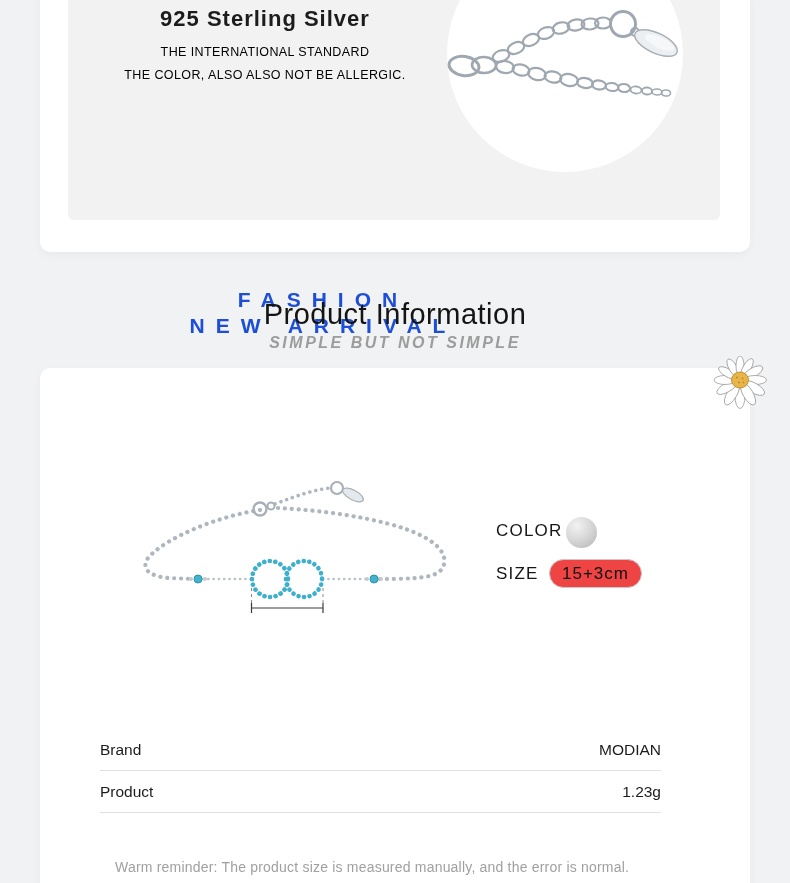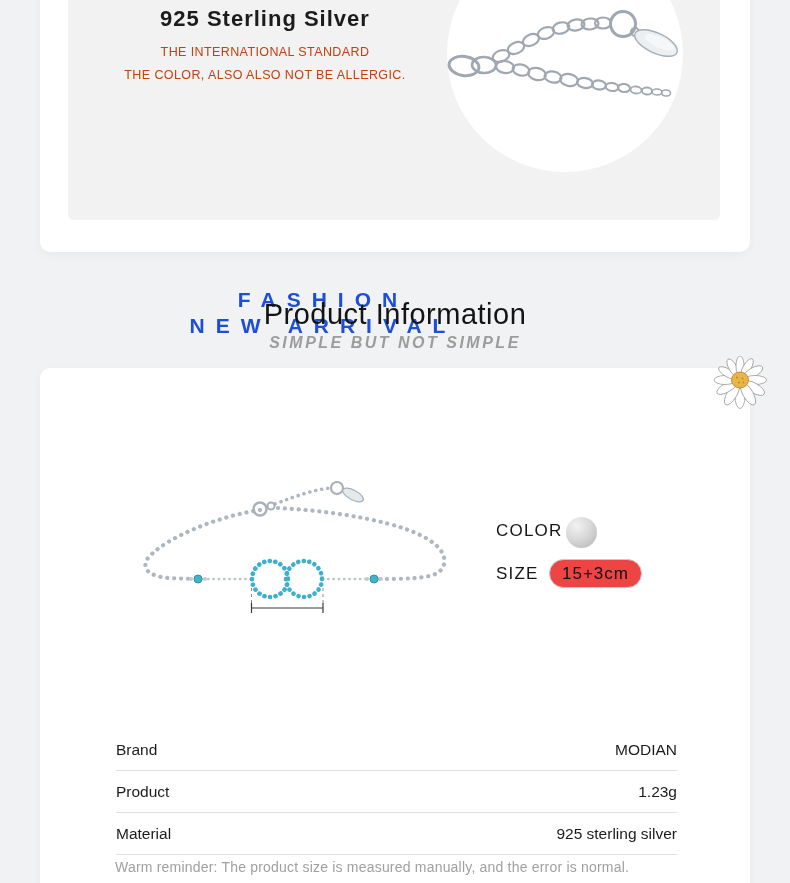--- a/index.html
+++ b/index.html
@@ -6,21 +6,21 @@
   .page{
     position:relative;width:790px;height:883px;margin:0 auto;
     background:#f1f2f3;overflow:hidden;
     font-family:"Liberation Sans",sans-serif;color:#1a1a1a;
   }
   .card{position:absolute;background:#fff;border-radius:10px;box-shadow:0 3px 10px rgba(0,0,0,0.04);}
   .card-hero{left:40px;top:-16px;width:710px;height:268px;}
   .hero-panel{position:absolute;left:28px;top:8px;width:652px;height:228px;background:#f2f2f3;border-radius:6px;}
   .hero-text{position:absolute;left:0;top:0;width:394px;text-align:center;}
   .hero-title{margin:14px 0 9px;font-size:22px;font-weight:700;letter-spacing:1px;color:#1c1c1c;}
-  .hero-line{margin:0;font-size:12.5px;line-height:23px;color:#c2410c;letter-spacing:0.4px;}
+  .hero-line{margin:0;font-size:12.5px;line-height:23px;color:#000000;letter-spacing:0.4px;}
   .hero-photo{position:absolute;left:379px;top:-56px;width:236px;height:236px;border-radius:50%;background:#fff;}
   .info-heading{position:absolute;left:0;top:0;width:790px;}
   .wm{position:absolute;left:0;width:646px;text-align:center;color:#1d4ed8;font-size:21px;font-weight:600;letter-spacing:11px;}
   .wm-top{top:288px;}
   .wm-bottom{top:314px;}
   .info-title{position:absolute;left:0;top:298px;width:790px;text-align:center;margin:0;
     font-size:29px;font-weight:500;letter-spacing:0.5px;color:#141414;}
   .info-subtitle{position:absolute;left:0;top:334px;width:790px;text-align:center;
     font-size:16px;font-weight:700;font-style:italic;letter-spacing:2.5px;color:#9c9c9c;}
   .card-product{left:40px;top:368px;width:710px;height:540px;}
@@ -28,21 +28,21 @@
   .dim-label{position:absolute;left:147px;top:245px;width:200px;text-align:center;
     font-size:15.5px;font-weight:700;color:#111;}
   .opt-label{position:absolute;font-size:17px;letter-spacing:1.2px;color:#161616;font-weight:500;}
   .color-label{left:456px;top:153px;}
   .size-label{left:456px;top:196px;}
   .swatch{position:absolute;left:526px;top:149px;width:31px;height:31px;border-radius:50%;
     background:radial-gradient(circle at 35% 28%, #f2f2f2 0%, #d9d9d9 45%, #b3b3b3 100%);cursor:pointer;}
   .size-pill{position:absolute;left:509px;top:191px;width:91px;height:27px;border:1px solid #c9c9c9;
     border-radius:15px;display:flex;align-items:center;justify-content:center;
     font-size:17px;letter-spacing:1px;color:#111;background:#ef4444;cursor:pointer;}
-  .specs{position:absolute;left:76px;top:361px;width:561px;text-align:center;}
+  .specs{position:absolute;left:60px;top:361px;width:561px;text-align:center;}
   .spec-row{height:41px;display:flex;align-items:center;justify-content:space-between;
     border-bottom:1px solid #e0e0e0;font-size:15.5px;font-weight:500;color:#1c1c1c;}
   .spec-note{position:absolute;left:75px;top:491px;width:570px;font-size:14px;color:#a0a0a0;letter-spacing:0.2px;}
   .daisy{position:absolute;left:712px;top:356px;z-index:5;}
   svg{display:block;}
 </style>
 </head>
 <body>
 
 <div class="page">
@@ -161,24 +161,20 @@
 
     <div class="specs">
       <div class="spec-row">
         <span>Brand</span>
         <span>MODIAN</span>
       </div>
       <div class="spec-row">
         <span>Product</span>
         <span>1.23g</span>
       </div>
-      <div class="spec-row">
-        <span>Material</span>
-        <span>925 sterling silver</span>
-      </div>
     </div>
     <div class="spec-note">Warm reminder: The product size is measured manually, and the error is normal.</div>
   </section>
 
   <svg class="daisy" width="56" height="64" viewBox="0 0 56 64">
     <g>
       <g transform="rotate(0 28 24)">
           <ellipse cx="28" cy="40" rx="5" ry="12.5" fill="#fff" stroke="#8f8f8f" stroke-width="0.7"></ellipse>
         </g>
       <g transform="rotate(30 28 24)">

